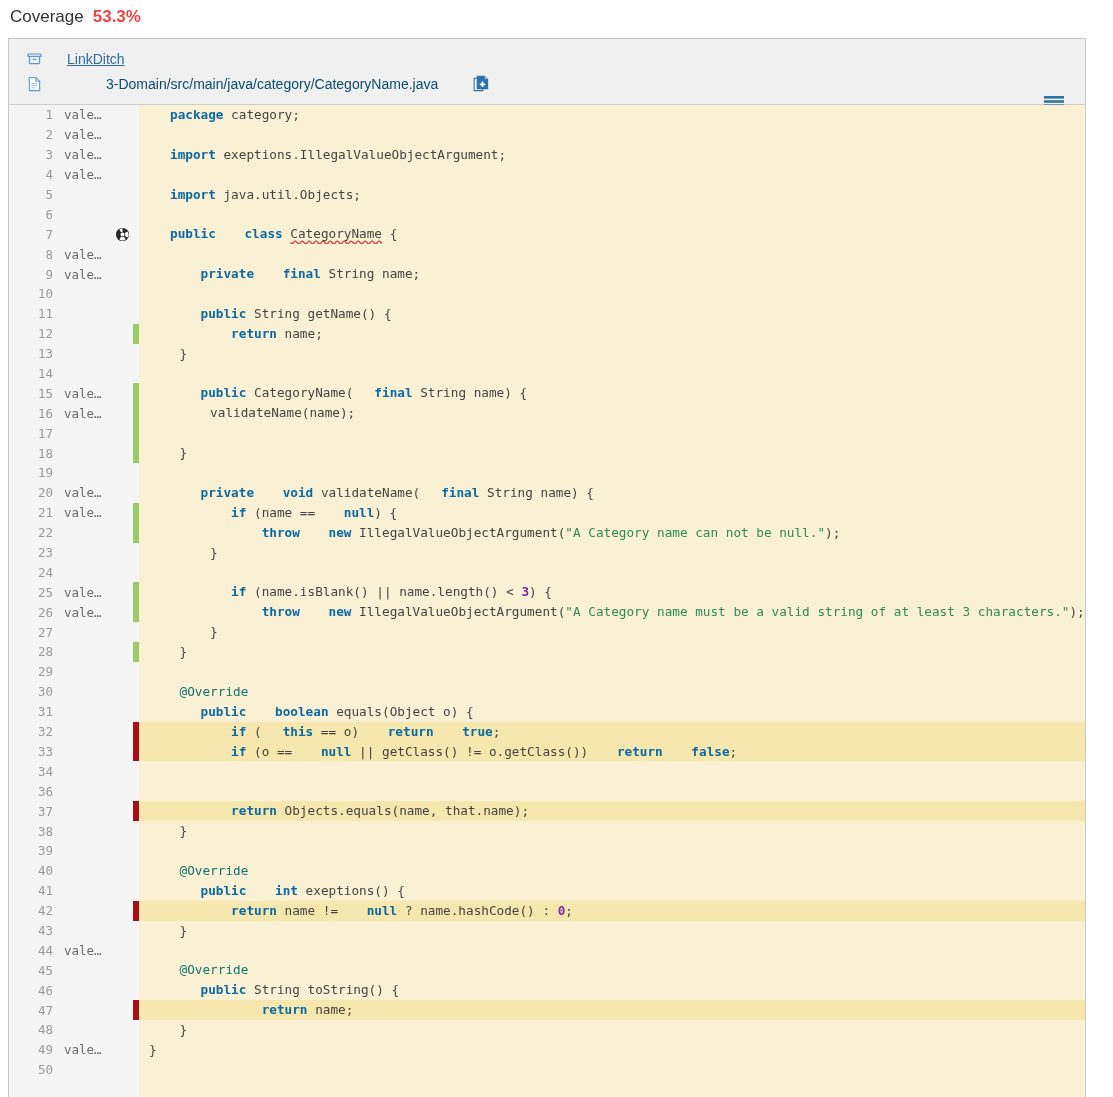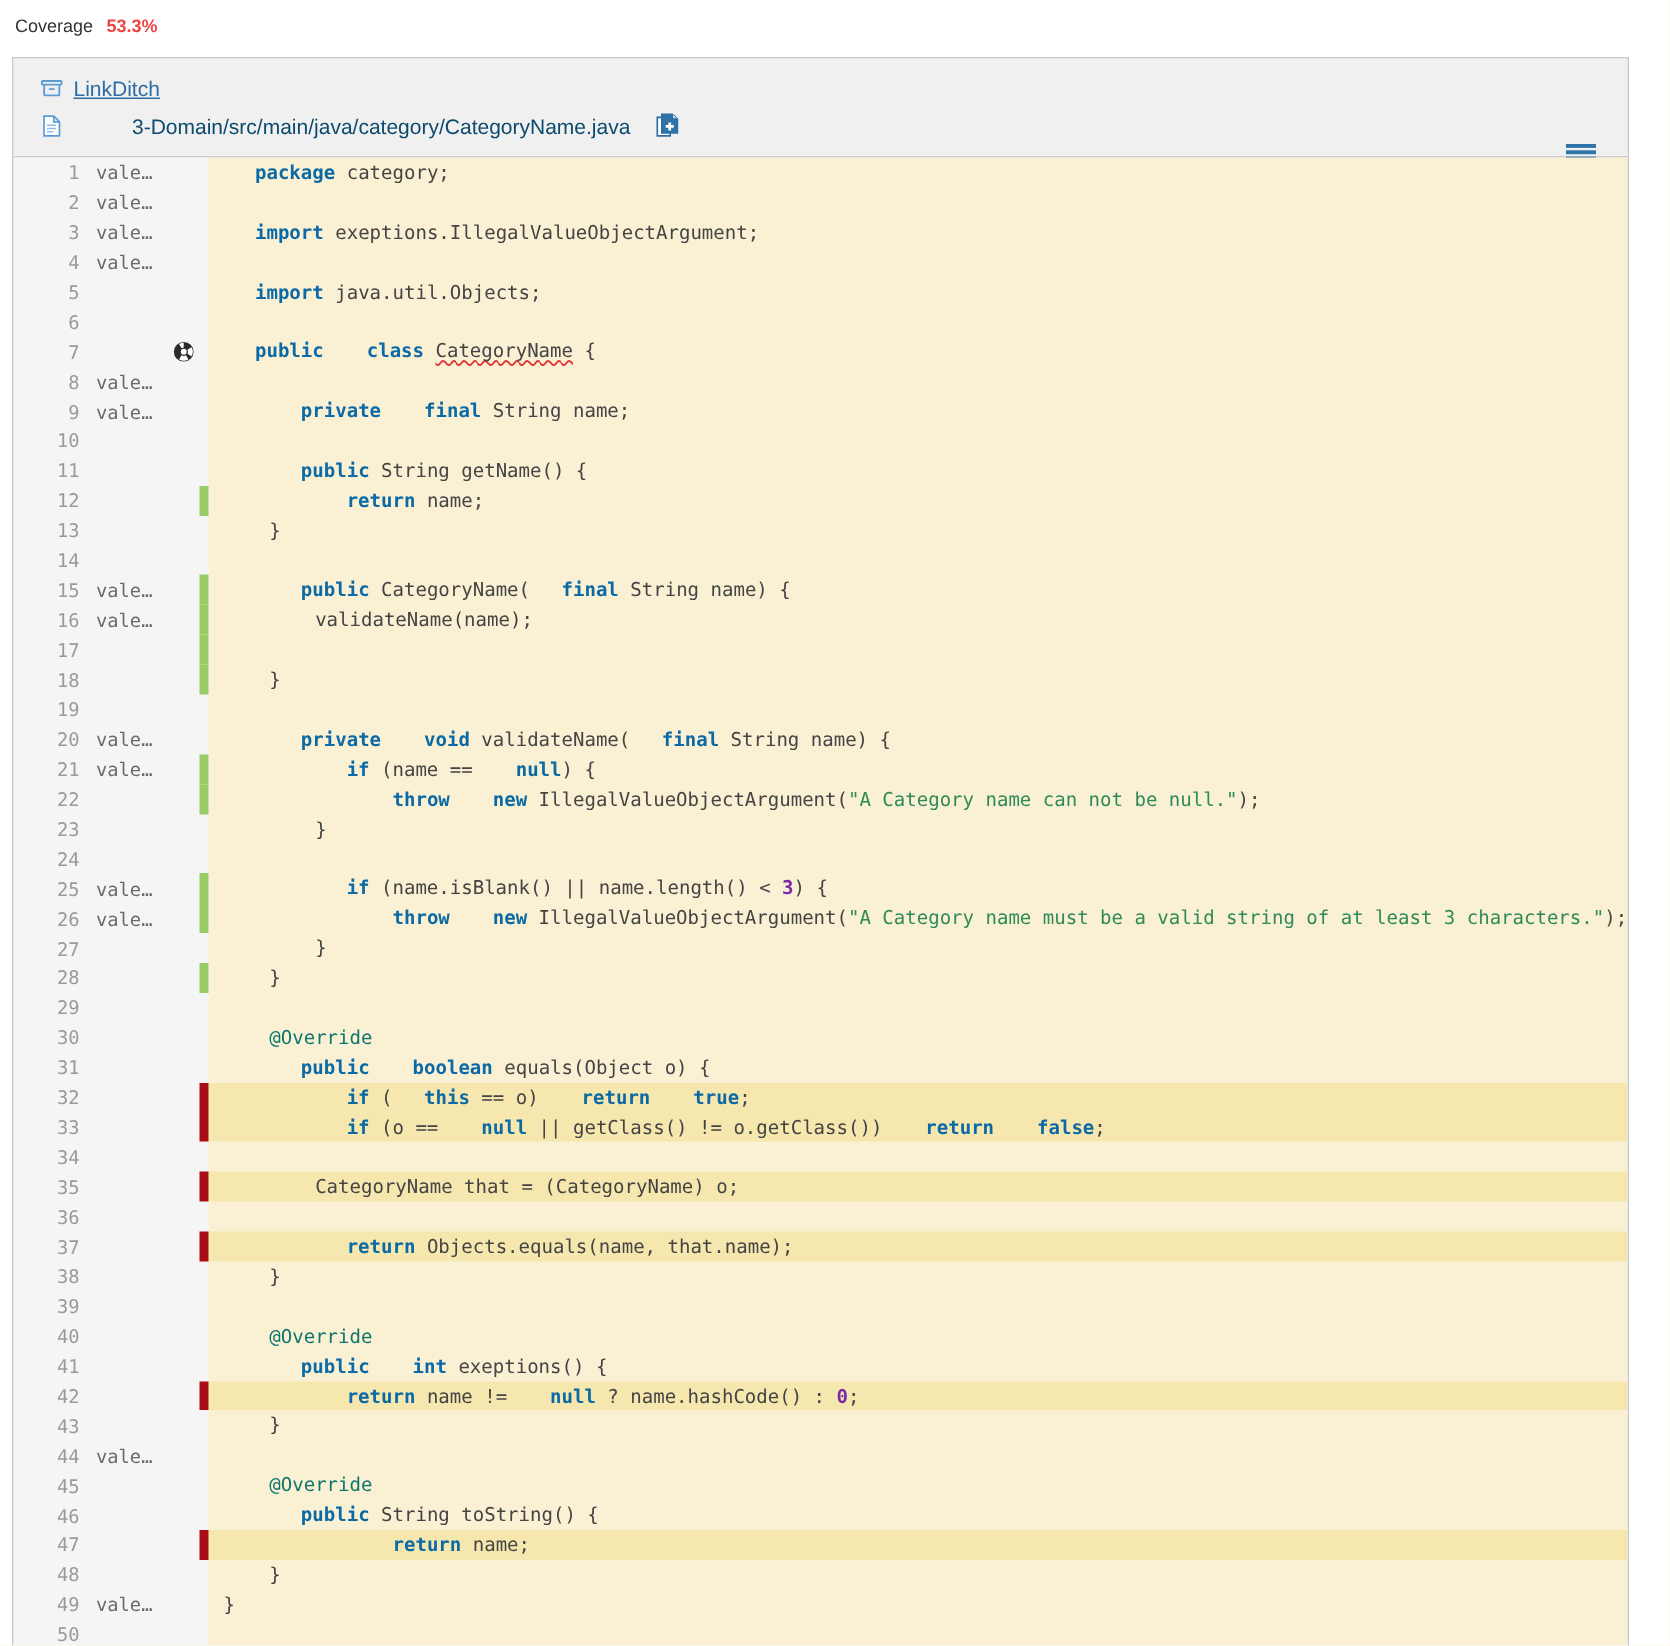--- a/index.html
+++ b/index.html
@@ -6,21 +6,21 @@
   html, body {
     margin: 0; padding: 0;
     background: #ffffff;
     font-family: "Liberation Sans", sans-serif;
   }
   body { width: 1113px; height: 1097px; overflow: hidden; }
 
   
   .coverage-line {
     padding: 10px 0 0 10px;
-    font-size: 12px;
+    font-size: 17px;
     color: #333333;
     height: 23px;
     display: flex;
     align-items: center;
     gap: 9px;
   }
   .coverage-value { font-weight: bold; color: #ef4444; }
 
   
   .panel {
@@ -38,21 +38,21 @@
   .panel-head {
     background: #f0f0f0;
     border-bottom: 1px solid #cccccc;
     height: 66px;
     position: relative;
     padding: 7px 0 0 18px;
   }
   .crumb-row {
     display: flex;
     align-items: center;
-    gap: 7px;
+    gap: 25px;
     height: 25px;
   }
   .crumb-link {
     color: #2e6da4;
     font-size: 14px;
     text-decoration: underline;
     cursor: pointer;
   }
   .crumb-path {
     color: #0c4a6e;
@@ -250,21 +250,20 @@
         <div class="row"><div class="rowbg"></div><div class="lineno">25</div><div class="author">vale…</div><div class="marker"></div><div class="covbar green"></div><div class="code"><span class="pl">        </span><span class="kw">if</span><span class="pl"> (name.isBlank() || name.length() &lt; </span><span class="num">3</span><span class="pl">) {</span></div></div>
         <div class="row"><div class="rowbg"></div><div class="lineno">26</div><div class="author">vale…</div><div class="marker"></div><div class="covbar green"></div><div class="code"><span class="pl">            </span><span class="kw">throw</span><span class="pl"> </span><span class="kw">new</span><span class="pl"> IllegalValueObjectArgument(</span><span class="str">"A Category name must be a valid string of at least 3 characters."</span><span class="pl">);</span></div></div>
         <div class="row"><div class="rowbg"></div><div class="lineno">27</div><div class="author"></div><div class="marker"></div><div class="covbar"></div><div class="code"><span class="pl">        }</span></div></div>
         <div class="row"><div class="rowbg"></div><div class="lineno">28</div><div class="author"></div><div class="marker"></div><div class="covbar green"></div><div class="code"><span class="pl">    }</span></div></div>
         <div class="row"><div class="rowbg"></div><div class="lineno">29</div><div class="author"></div><div class="marker"></div><div class="covbar"></div><div class="code"></div></div>
         <div class="row"><div class="rowbg"></div><div class="lineno">30</div><div class="author"></div><div class="marker"></div><div class="covbar"></div><div class="code"><span class="ann">    @Override</span></div></div>
         <div class="row"><div class="rowbg"></div><div class="lineno">31</div><div class="author"></div><div class="marker"></div><div class="covbar"></div><div class="code"><span class="pl">    </span><span class="kw">public</span><span class="pl"> </span><span class="kw">boolean</span><span class="pl"> equals(Object o) {</span></div></div>
         <div class="row hl"><div class="rowbg"></div><div class="lineno">32</div><div class="author"></div><div class="marker"></div><div class="covbar red"></div><div class="code"><span class="pl">        </span><span class="kw">if</span><span class="pl"> (</span><span class="kw">this</span><span class="pl"> == o) </span><span class="kw">return</span><span class="pl"> </span><span class="kw">true</span><span class="pl">;</span></div></div>
         <div class="row hl"><div class="rowbg"></div><div class="lineno">33</div><div class="author"></div><div class="marker"></div><div class="covbar red"></div><div class="code"><span class="pl">        </span><span class="kw">if</span><span class="pl"> (o == </span><span class="kw">null</span><span class="pl"> || getClass() != o.getClass()) </span><span class="kw">return</span><span class="pl"> </span><span class="kw">false</span><span class="pl">;</span></div></div>
         <div class="row"><div class="rowbg"></div><div class="lineno">34</div><div class="author"></div><div class="marker"></div><div class="covbar"></div><div class="code"></div></div>
-        <div class="row hl"><div class="rowbg"></div><div class="lineno">35</div><div class="author"></div><div class="marker"></div><div class="covbar red"></div><div class="code"><span class="pl">        CategoryName that = (CategoryName) o;</span></div></div>
         <div class="row"><div class="rowbg"></div><div class="lineno">36</div><div class="author"></div><div class="marker"></div><div class="covbar"></div><div class="code"></div></div>
         <div class="row hl"><div class="rowbg"></div><div class="lineno">37</div><div class="author"></div><div class="marker"></div><div class="covbar red"></div><div class="code"><span class="pl">        </span><span class="kw">return</span><span class="pl"> Objects.equals(name, that.name);</span></div></div>
         <div class="row"><div class="rowbg"></div><div class="lineno">38</div><div class="author"></div><div class="marker"></div><div class="covbar"></div><div class="code"><span class="pl">    }</span></div></div>
         <div class="row"><div class="rowbg"></div><div class="lineno">39</div><div class="author"></div><div class="marker"></div><div class="covbar"></div><div class="code"></div></div>
         <div class="row"><div class="rowbg"></div><div class="lineno">40</div><div class="author"></div><div class="marker"></div><div class="covbar"></div><div class="code"><span class="ann">    @Override</span></div></div>
         <div class="row"><div class="rowbg"></div><div class="lineno">41</div><div class="author"></div><div class="marker"></div><div class="covbar"></div><div class="code"><span class="pl">    </span><span class="kw">public</span><span class="pl"> </span><span class="kw">int</span><span class="pl"> exeptions() {</span></div></div>
         <div class="row hl"><div class="rowbg"></div><div class="lineno">42</div><div class="author"></div><div class="marker"></div><div class="covbar red"></div><div class="code"><span class="pl">        </span><span class="kw">return</span><span class="pl"> name != </span><span class="kw">null</span><span class="pl"> ? name.hashCode() : </span><span class="num">0</span><span class="pl">;</span></div></div>
         <div class="row"><div class="rowbg"></div><div class="lineno">43</div><div class="author"></div><div class="marker"></div><div class="covbar"></div><div class="code"><span class="pl">    }</span></div></div>
         <div class="row"><div class="rowbg"></div><div class="lineno">44</div><div class="author">vale…</div><div class="marker"></div><div class="covbar"></div><div class="code"></div></div>
         <div class="row"><div class="rowbg"></div><div class="lineno">45</div><div class="author"></div><div class="marker"></div><div class="covbar"></div><div class="code"><span class="ann">    @Override</span></div></div>

